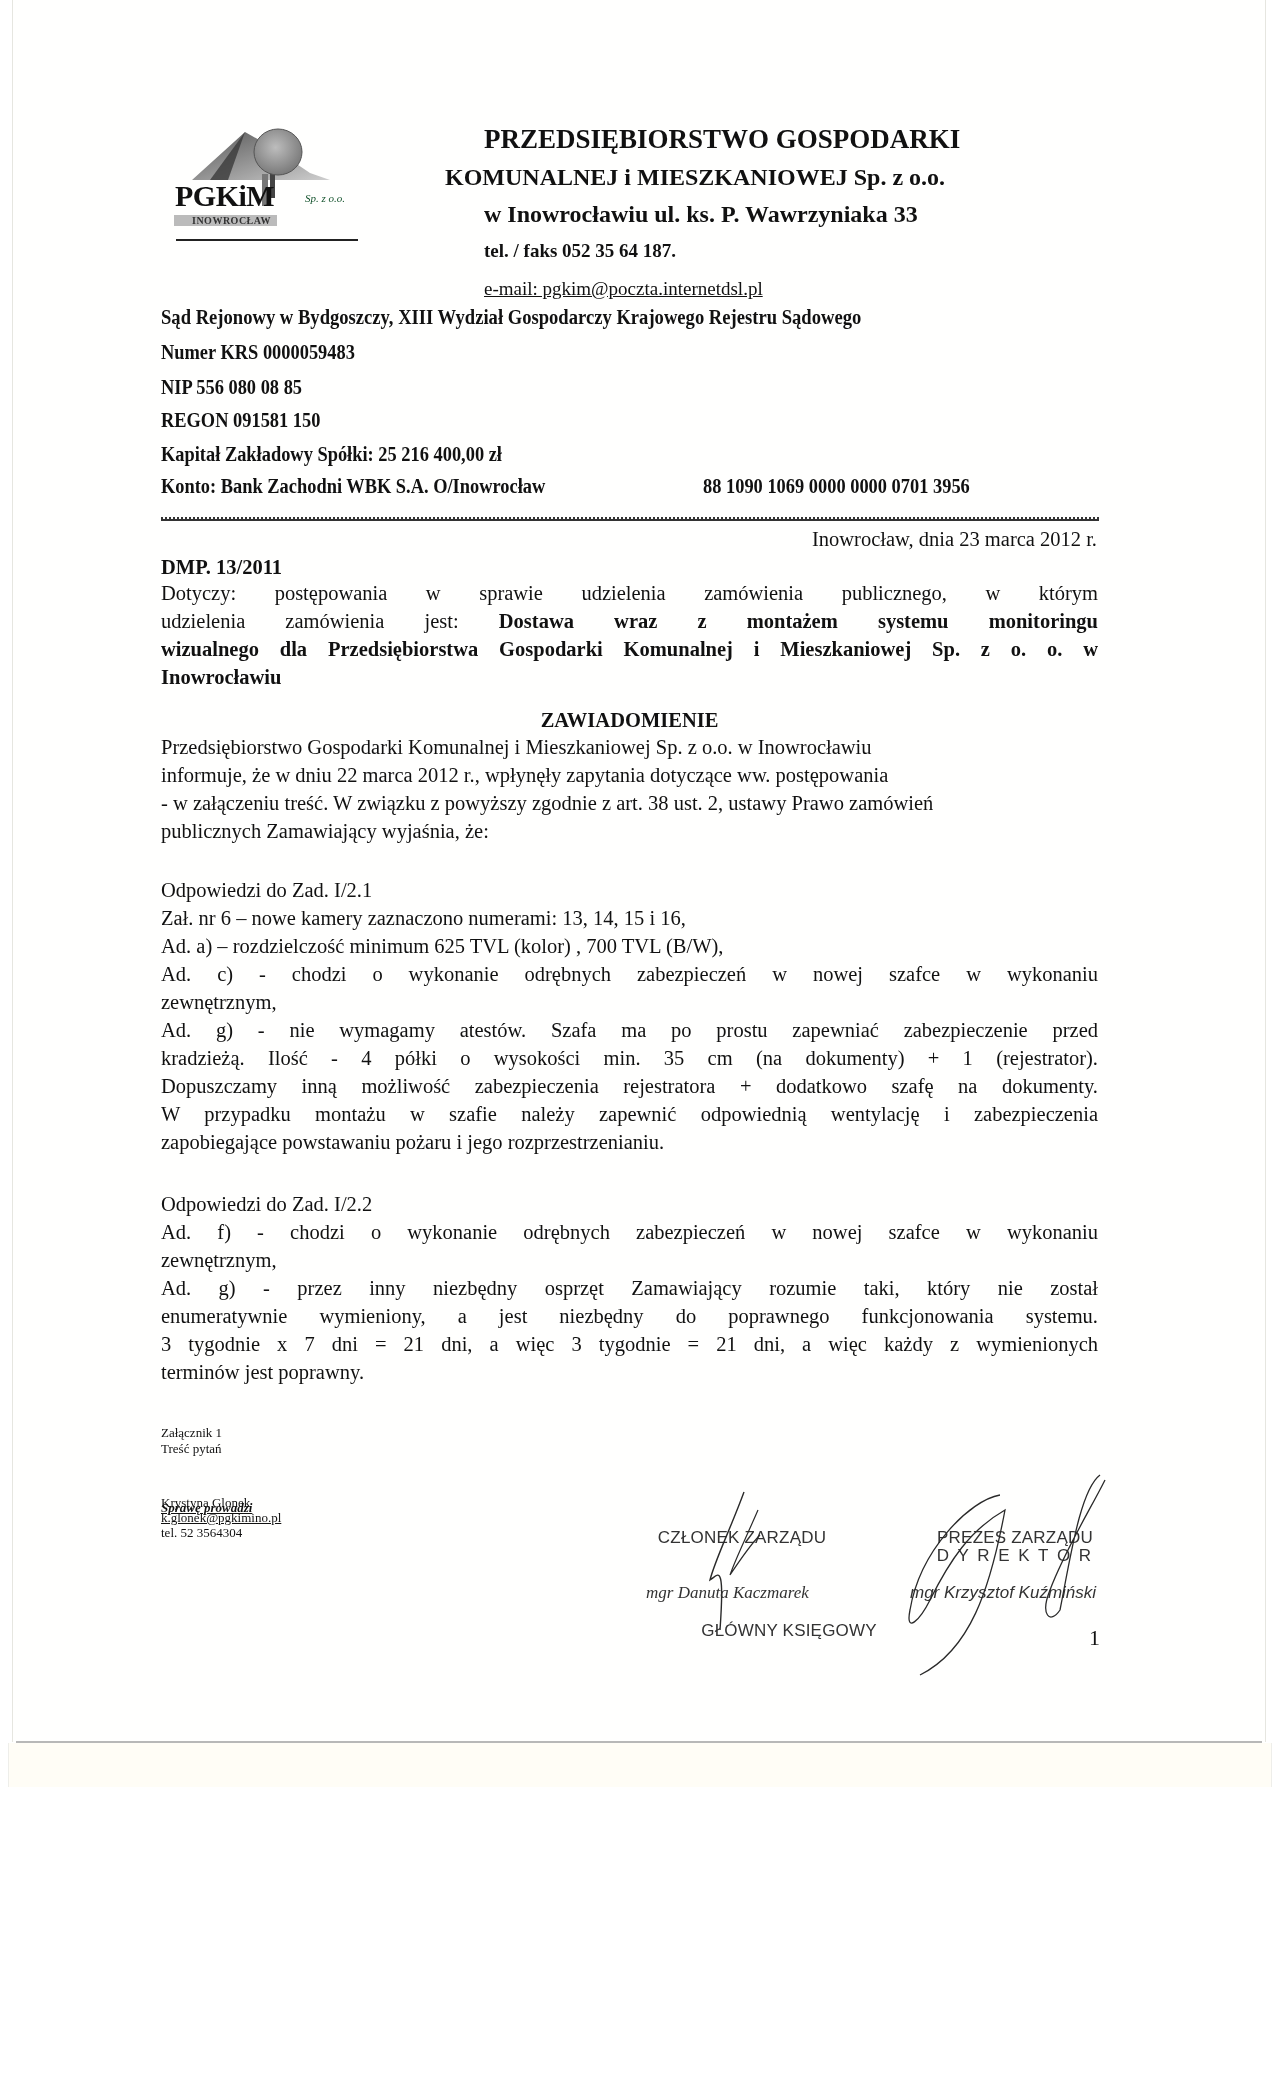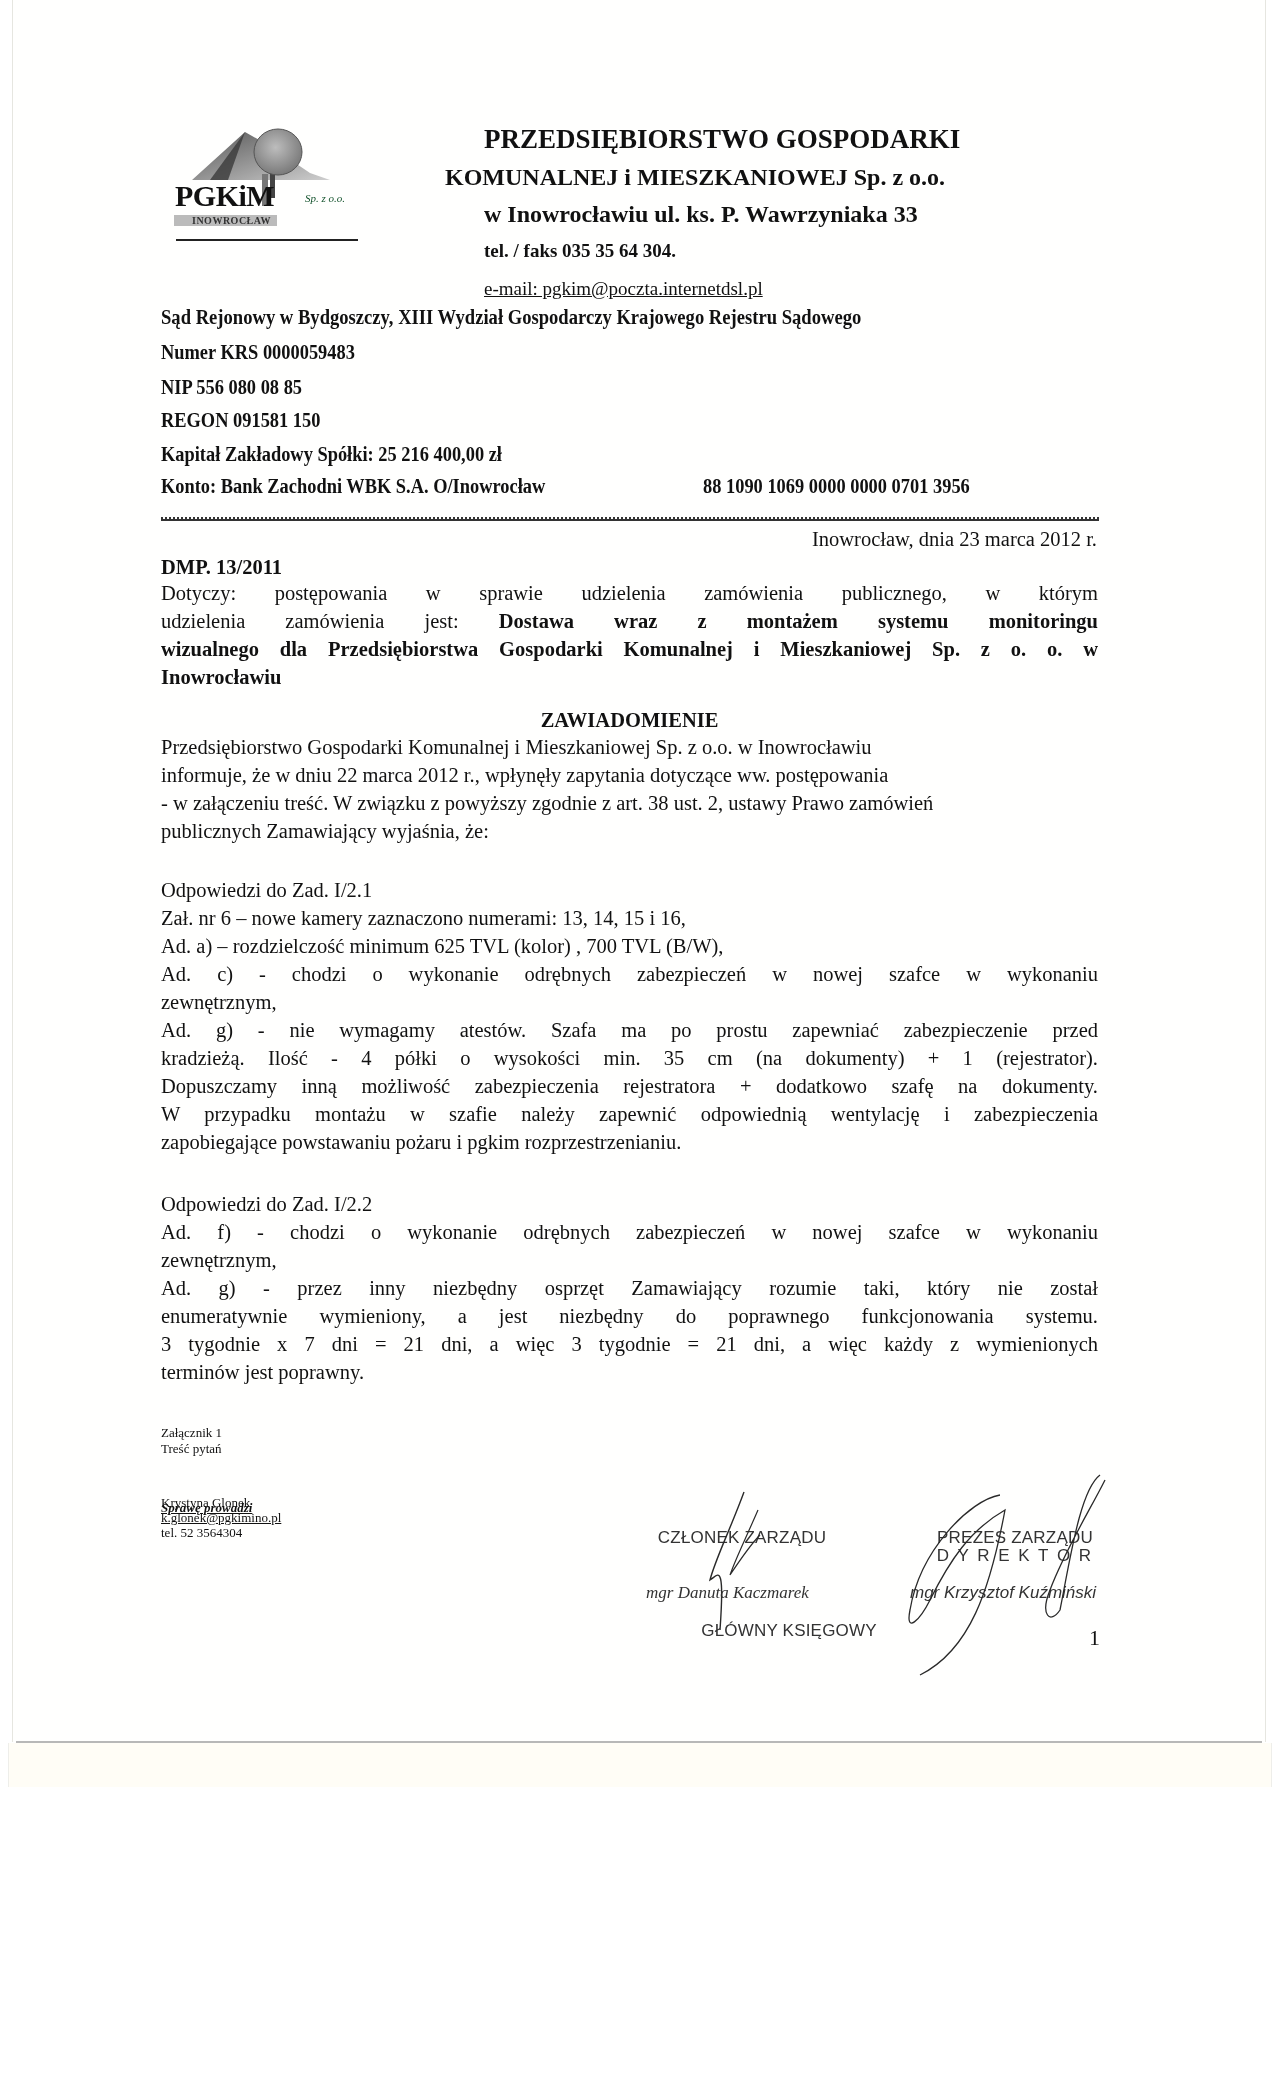--- a/index.html
+++ b/index.html
@@ -66,21 +66,21 @@
   </svg>
   <span class="logo-text">PGKiM</span>
   <span class="logo-sp">Sp. z o.o.</span>
   <span class="logo-city">INOWROCŁAW</span>
   <div class="logo-rule"></div>
 </div>
 
 <div class="abs hdr h1" style="left:484px; top:124px;">PRZEDSIĘBIORSTWO GOSPODARKI</div>
 <div class="abs hdr h2" style="left:445px; top:164px;">KOMUNALNEJ  i  MIESZKANIOWEJ  Sp. z o.o.</div>
 <div class="abs hdr h2" style="left:484px; top:201px;">w  Inowrocławiu  ul. ks. P. Wawrzyniaka 33</div>
-<div class="abs hdr h3" style="left:484px; top:240px;">tel. / faks 035 35 64 304.</div>
+<div class="abs hdr h3" style="left:484px; top:240px;">tel. / faks 052 35 64 187.</div>
 <div class="abs hdr email" style="left:484px; top:278px;">e-mail: pgkim@poczta.internetdsl.pl</div>
 
 <div class="abs reg" style="left:161px; top:306px; transform:scaleX(0.93);">Sąd Rejonowy w Bydgoszczy, XIII Wydział Gospodarczy Krajowego Rejestru Sądowego</div>
 <div class="abs reg" style="left:161px; top:341px;">Numer KRS 0000059483</div>
 <div class="abs reg" style="left:161px; top:376px;">NIP 556 080 08 85</div>
 <div class="abs reg" style="left:161px; top:409px;">REGON 091581 150</div>
 <div class="abs reg" style="left:161px; top:443px;">Kapitał Zakładowy Spółki: 25 216 400,00 zł</div>
 <div class="abs reg" style="left:161px; top:475px;">Konto: Bank Zachodni WBK S.A. O/Inowrocław</div>
 <div class="abs reg" style="left:703px; top:475px;">88 1090 1069 0000 0000 0701 3956</div>
 
@@ -109,21 +109,21 @@
 <div id="sec1">
     <div class="left body" style="top: 876px; text-align: right;">Odpowiedzi do Zad. I/2.1</div>
     <div class="left body" style="top: 904px;">Zał. nr 6 – nowe kamery zaznaczono numerami: 13, 14, 15 i 16,</div>
     <div class="left body" style="top: 932px;">Ad. a) – rozdzielczość minimum 625 TVL (kolor) , 700 TVL (B/W),</div>
     <div class="justify body" style="top: 960px;">Ad. c) - chodzi o wykonanie odrębnych zabezpieczeń w nowej szafce w wykonaniu</div>
     <div class="left body" style="top: 988px;">zewnętrznym,</div>
     <div class="justify body" style="top: 1016px;">Ad. g) - nie wymagamy atestów. Szafa ma po prostu zapewniać zabezpieczenie przed</div>
     <div class="justify body" style="top: 1044px;">kradzieżą. Ilość - 4 półki o wysokości min. 35 cm (na dokumenty) + 1 (rejestrator).</div>
     <div class="justify body" style="top: 1072px;">Dopuszczamy inną możliwość zabezpieczenia rejestratora + dodatkowo szafę na dokumenty.</div>
     <div class="justify body" style="top: 1100px;">W przypadku montażu w szafie należy zapewnić odpowiednią wentylację i zabezpieczenia</div>
-    <div class="left body" style="top: 1128px;">zapobiegające powstawaniu pożaru i pgkim rozprzestrzenianiu.</div>
+    <div class="left body" style="top: 1128px;">zapobiegające powstawaniu pożaru i jego rozprzestrzenianiu.</div>
   </div>
 <div id="sec2">
     <div class="left body" style="top: 1190px;">Odpowiedzi do Zad. I/2.2</div>
     <div class="justify body" style="top: 1218px;">Ad. f) - chodzi o wykonanie odrębnych zabezpieczeń w nowej szafce w wykonaniu</div>
     <div class="left body" style="top: 1246px;">zewnętrznym,</div>
     <div class="justify body" style="top: 1274px;">Ad. g) - przez inny niezbędny osprzęt Zamawiający rozumie taki, który nie został</div>
     <div class="justify body" style="top: 1302px;">enumeratywnie wymieniony, a jest niezbędny do poprawnego funkcjonowania systemu.</div>
     <div class="justify body" style="top: 1330px;">3 tygodnie x 7 dni = 21 dni, a więc 3 tygodnie = 21 dni, a więc każdy z wymienionych</div>
     <div class="left body" style="top: 1358px;">terminów jest poprawny.</div>
   </div>

